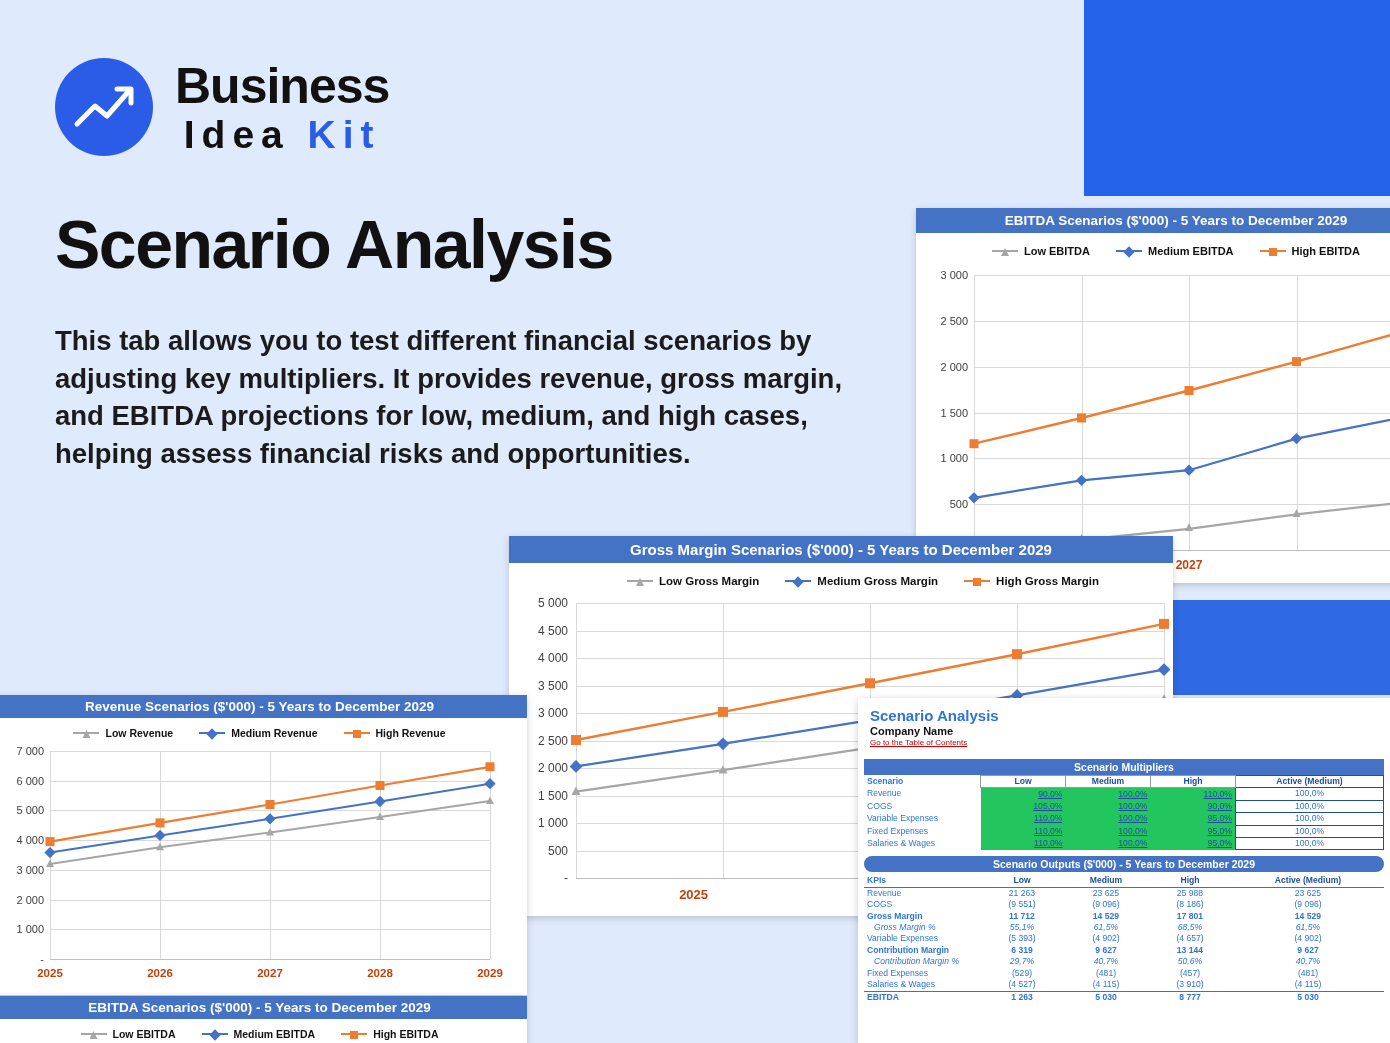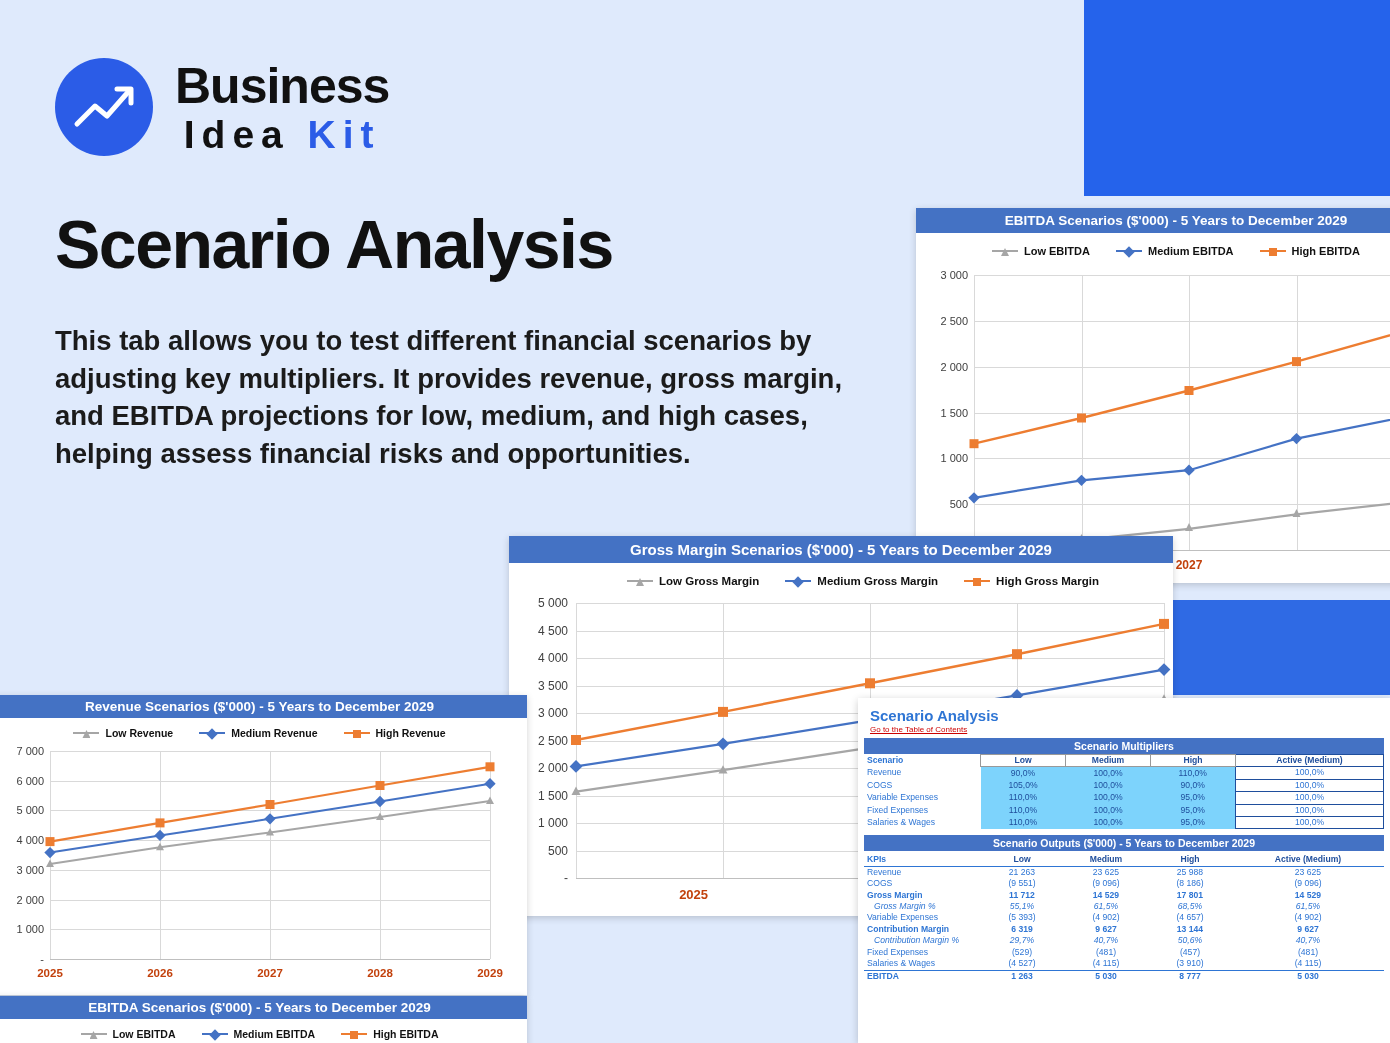--- a/index.html
+++ b/index.html
@@ -40,26 +40,26 @@
   .axis-b{position:absolute;left:0;right:0;border-top:1.2px solid #bfbfbf;}
   .xtick{position:absolute;transform:translateX(-50%);font-weight:bold;color:#c2410c;}
   svg.series{position:absolute;left:0;top:0;overflow:visible;}
 
   
   .sheet{position:absolute;left:858px;top:698px;width:532px;height:345px;background:#fff;
          box-shadow:0 2px 8px rgba(0,0,0,.2);font-size:9.5px;color:#1f4e9c;overflow:hidden;}
   .sheet-h1{font-size:15px;font-weight:bold;color:#2e75d4;padding:9px 0 0 12px;}
   .sheet-h2{font-size:11px;font-weight:bold;color:#111;padding:1px 0 0 12px;}
   .sheet-link{font-size:8px;color:#c00;text-decoration:underline;padding:1px 0 4px 12px;}
-  .band{background:#4472c4;color:#fff;font-weight:bold;text-align:center;font-size:10.5px;padding:2px 0;margin:0 6px 0 6px;}
+  .band{background:#4472c4;color:#fff;font-weight:bold;text-align:center;font-size:10.5px;padding:2px 0;margin:8px 6px 0 6px;}
   table.grid{border-collapse:collapse;width:calc(100% - 12px);margin:0 6px;font-size:8.6px;}
   table.grid td,table.grid th{padding:0 3px;height:11.4px;line-height:11.4px;white-space:nowrap;}
   .hdr{font-weight:bold;text-align:center;color:#1f4e9c;}
   .hdr-box{border:1px solid #999;background:#fff;}
-  .yellow{background:#7dd3fc;text-align:center;color:#1f4e9c;}
+  .yellow{background:#22c55e;text-align:right;color:#1f4e9c;text-decoration:underline;}
   .lbl{text-align:left;color:#2e75d4;}
   .num{text-align:center;color:#2e75d4;}
   .bold{font-weight:bold;}
   .ital{font-style:italic;}
   .und{border-bottom:1px solid #2e75d4;}
   .activecol{border:1px solid #1f4e9c;}
 </style>
 </head>
 <body>
 
@@ -323,20 +323,21 @@
       <span class="lg-line" style="border-color:#ed7d31;">
         <span class="lg-mk" style="background:#ed7d31;"></span>
         </span>
       <span>High EBITDA</span>
     </div>
   </div>
 </div>
 
 <div class="sheet">
   <div class="sheet-h1">Scenario Analysis</div>
+  <div class="sheet-h2">Company Name</div>
   <div class="sheet-link">Go to the Table of Contents</div>
 
   <div class="band">Scenario Multipliers</div>
   <table class="grid">
     <tbody>
         <tr>
       <th class="lbl bold" style="width:110px;">Scenario</th>
       <th class="hdr hdr-box" style="width:78px;">Low</th>
       <th class="hdr hdr-box" style="width:78px;">Medium</th>
       <th class="hdr hdr-box" style="width:78px;">High</th>
@@ -373,21 +374,21 @@
     <tr>
       <td class="lbl">Salaries &amp; Wages</td>
       <td class="yellow">110,0%</td>
       <td class="yellow">100,0%</td>
       <td class="yellow">95,0%</td>
       <td class="num activecol">100,0%</td>
     </tr>
   </tbody>
     </table>
 
-  <div class="band" style="margin-top:6px;">Scenario Outputs ($'000) - 5 Years to December 2029</div>
+  <div class="band" style="margin-top:6px;border-radius:8px;">Scenario Outputs ($'000) - 5 Years to December 2029</div>
   <table class="grid" style="margin-top:3px;">
     <tbody>
         <tr>
       <th class="lbl bold und" style="width:110px;">KPIs</th>
       <th class="hdr und" style="width:78px;">Low</th>
       <th class="hdr und" style="width:78px;">Medium</th>
       <th class="hdr und" style="width:78px;">High</th>
       <th class="hdr und">Active (Medium)</th>
     </tr>
     <tr>

